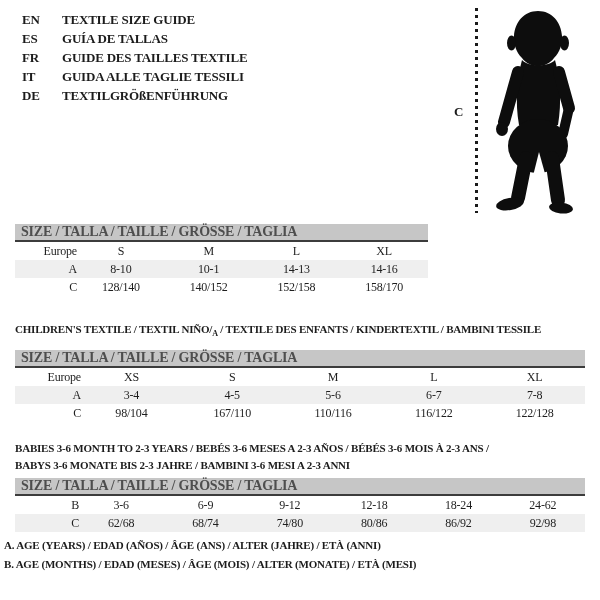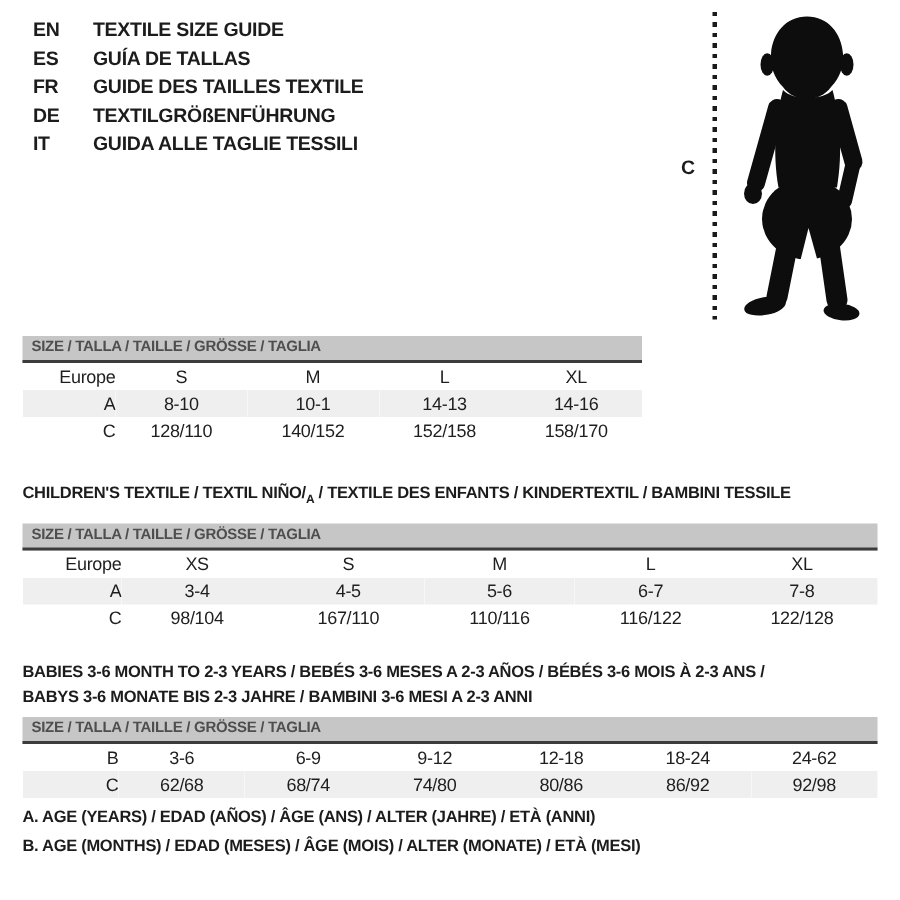--- a/index.html
+++ b/index.html
@@ -1,18 +1,18 @@
 <!DOCTYPE html>
 <html><head>
 <meta charset="utf-8">
 <style>
   html,body{margin:0;padding:0;background:#ffffff;}
   .page{
     position:relative;width:600px;height:600px;background:#ffffff;overflow:hidden;
-    font-family:Liberation Sans, sans-serif;color:#1c1c1c;
+    font-family:Liberation Serif, serif;color:#1c1c1c;
   }
   
   .languages{position:absolute;left:22px;top:10px;}
   .lang-row{display:flex;line-height:19px;font-size:13px;font-weight:bold;letter-spacing:-0.2px;}
   .lang-code{width:40px;}
   
   .figure{position:absolute;left:0;top:0;width:600px;height:220px;}
   .measure-line{
     position:absolute;left:475px;top:8px;width:3px;height:205px;
     background:repeating-linear-gradient(to bottom,#1a1a1a 0 3px,transparent 3px 7px);
@@ -22,33 +22,33 @@
   
   .sec{position:absolute;left:15px;}
   .sec-junior{top:215px;width:413px;}
   .sec-children{top:322px;width:570px;}
   .sec-babies{top:440px;width:570px;}
   .section-title{font-size:11px;font-weight:bold;letter-spacing:-0.2px;line-height:14px;white-space:nowrap;}
   .section-title .sub-a{font-size:8px;}
   .two-line .section-title{line-height:17px;}
   .size-bar{
     margin-top:9px;height:16px;line-height:16px;background:#c6c6c6;color:#4e4e4e;
-    font-size:10px;font-weight:bold;letter-spacing:-0.2px;padding-left:6px;
+    font-size:14px;font-weight:bold;letter-spacing:-0.2px;padding-left:6px;
     border-bottom:2px solid #3c3c3c;
   }
   .sec-babies .size-bar{margin-top:4px;}
   table.size-table{border-collapse:collapse;table-layout:fixed;width:100%;}
   table.size-table td{
     height:18px;font-size:12px;text-align:center;padding:0;letter-spacing:-0.2px;
     color:#1e1e1e;vertical-align:middle;overflow:hidden;white-space:nowrap;
   }
   table.size-table td.first{text-align:right;padding-left:6px;}
   tr.row-gray{background:#efefef;}
   
-  .legend{position:absolute;left:15px;top:536px;}
+  .legend{position:absolute;left:4px;top:536px;}
   .legend-line{font-size:11px;font-weight:bold;letter-spacing:-0.2px;line-height:19px;white-space:nowrap;}
 </style>
 </head>
 <body>
 
 <div class="page">
 
   <div class="languages">
     <div class="lang-row">
       <span class="lang-code">EN</span>
@@ -56,26 +56,26 @@
     </div>
     <div class="lang-row">
       <span class="lang-code">ES</span>
       <span class="lang-label">GUÍA DE TALLAS</span>
     </div>
     <div class="lang-row">
       <span class="lang-code">FR</span>
       <span class="lang-label">GUIDE DES TAILLES TEXTILE</span>
     </div>
     <div class="lang-row">
+      <span class="lang-code">IT</span>
+      <span class="lang-label">GUIDA ALLE TAGLIE TESSILI</span>
+    </div>
+    <div class="lang-row">
       <span class="lang-code">DE</span>
       <span class="lang-label">TEXTILGRÖßENFÜHRUNG</span>
-    </div>
-    <div class="lang-row">
-      <span class="lang-code">IT</span>
-      <span class="lang-label">GUIDA ALLE TAGLIE TESSILI</span>
     </div>
   </div>
 
   <div class="figure">
     <div class="measure-line"></div>
     <div class="measure-label">C</div>
     <svg class="toddler" width="114" height="208" viewBox="0 0 114 208" fill="#0d0d0d" stroke="none">
 
       <path d="M40,54 C35,72 33,96 37,119 L76,119 C80,96 78,72 73,54 C67,61 46,61 40,54 Z"></path>
 
@@ -121,21 +121,21 @@
         </tr>
         <tr class="row-gray">
           <td class="first">A</td>
           <td>8-10</td>
           <td>10-1</td>
           <td>14-13</td>
           <td>14-16</td>
         </tr>
         <tr>
           <td class="first">C</td>
-          <td>128/110</td>
+          <td>128/140</td>
           <td>140/152</td>
           <td>152/158</td>
           <td>158/170</td>
         </tr>
       </tbody>
     </table>
   </div>
 
   <div class="sec sec-children">
     <div class="section-title"><span>CHILDREN'S TEXTILE / TEXTIL NIÑO/</span><sub class="sub-a">A</sub><span> / TEXTILE DES ENFANTS / KINDERTEXTIL / BAMBINI TESSILE</span></div>

